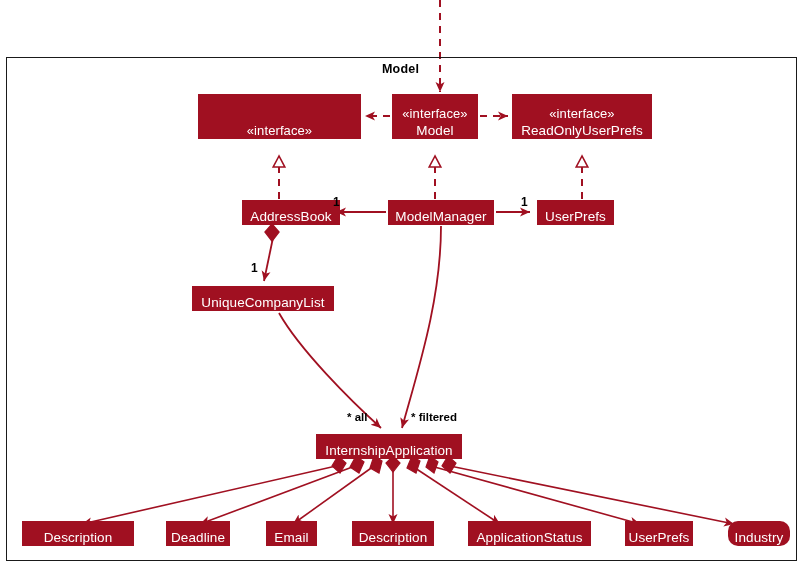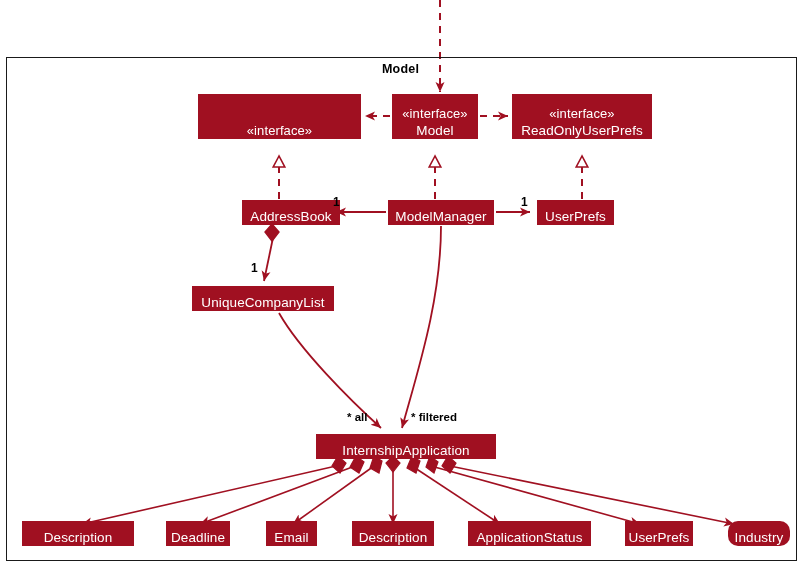--- a/index.html
+++ b/index.html
@@ -189,21 +189,21 @@
   </div>
 
   <div class="node" style="left:537px; top:200px; width:77px; height:25px;">
     <span class="nm">UserPrefs</span>
   </div>
 
   <div class="node" style="left:192px; top:286px; width:142px; height:25px;">
     <span class="nm">UniqueCompanyList</span>
   </div>
 
-  <div class="node" style="left:316px; top:434px; width:180px; height:25px;">
+  <div class="node" style="left:316px; top:434px; width:146px; height:25px;">
     <span class="nm">InternshipApplication</span>
   </div>
 
   <div class="node" style="left:22px; top:521px; width:112px; height:25px;">
     <span class="nm">Description</span>
   </div>
   <div class="node" style="left:166px; top:521px; width:64px; height:25px;">
     <span class="nm">Deadline</span>
   </div>
   <div class="node" style="left:266px; top:521px; width:51px; height:25px;">

